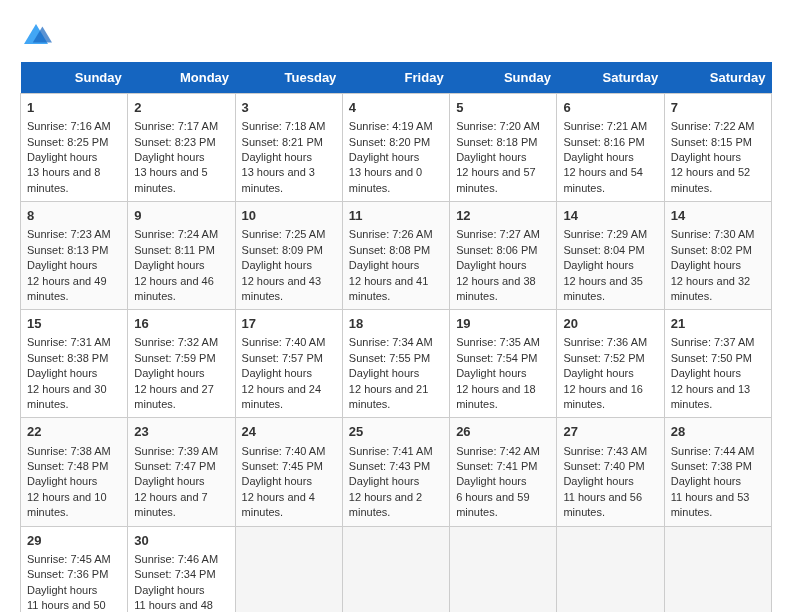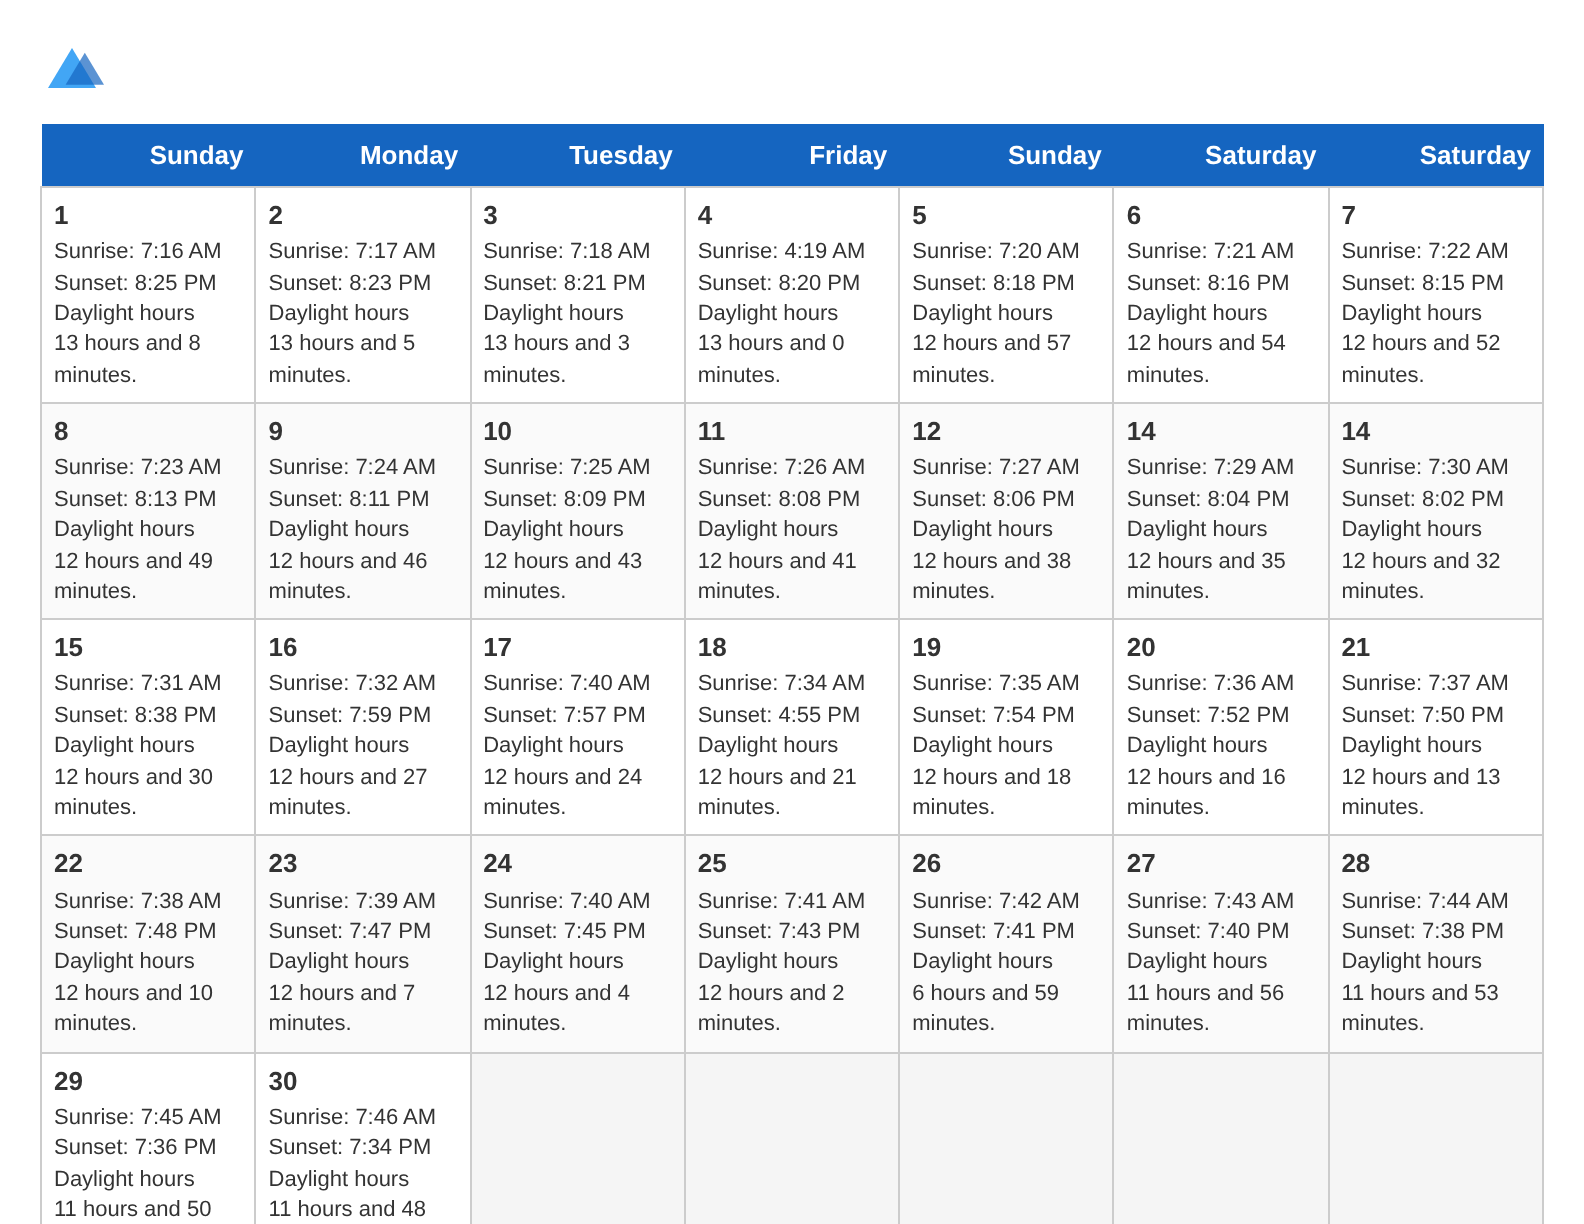--- a/index.html
+++ b/index.html
@@ -132,21 +132,21 @@
         <td><span class="day-num">10</span><span>Sunrise: 7:25 AM</span><br><span>Sunset: 8:09 PM</span><br><span>Daylight hours</span><br><span>12 hours and 43 minutes.</span></td>
         <td><span class="day-num">11</span><span>Sunrise: 7:26 AM</span><br><span>Sunset: 8:08 PM</span><br><span>Daylight hours</span><br><span>12 hours and 41 minutes.</span></td>
         <td><span class="day-num">12</span><span>Sunrise: 7:27 AM</span><br><span>Sunset: 8:06 PM</span><br><span>Daylight hours</span><br><span>12 hours and 38 minutes.</span></td>
         <td><span class="day-num">14</span><span>Sunrise: 7:29 AM</span><br><span>Sunset: 8:04 PM</span><br><span>Daylight hours</span><br><span>12 hours and 35 minutes.</span></td>
         <td><span class="day-num">14</span><span>Sunrise: 7:30 AM</span><br><span>Sunset: 8:02 PM</span><br><span>Daylight hours</span><br><span>12 hours and 32 minutes.</span></td>
       </tr>
       <tr>
         <td><span class="day-num">15</span><span>Sunrise: 7:31 AM</span><br><span>Sunset: 8:38 PM</span><br><span>Daylight hours</span><br><span>12 hours and 30 minutes.</span></td>
         <td><span class="day-num">16</span><span>Sunrise: 7:32 AM</span><br><span>Sunset: 7:59 PM</span><br><span>Daylight hours</span><br><span>12 hours and 27 minutes.</span></td>
         <td><span class="day-num">17</span><span>Sunrise: 7:40 AM</span><br><span>Sunset: 7:57 PM</span><br><span>Daylight hours</span><br><span>12 hours and 24 minutes.</span></td>
-        <td><span class="day-num">18</span><span>Sunrise: 7:34 AM</span><br><span>Sunset: 4:55 PM</span><br><span>Daylight hours</span><br><span>12 hours and 21 minutes.</span></td>
+        <td><span class="day-num">18</span><span>Sunrise: 7:34 AM</span><br><span>Sunset: 7:55 PM</span><br><span>Daylight hours</span><br><span>12 hours and 21 minutes.</span></td>
         <td><span class="day-num">19</span><span>Sunrise: 7:35 AM</span><br><span>Sunset: 7:54 PM</span><br><span>Daylight hours</span><br><span>12 hours and 18 minutes.</span></td>
         <td><span class="day-num">20</span><span>Sunrise: 7:36 AM</span><br><span>Sunset: 7:52 PM</span><br><span>Daylight hours</span><br><span>12 hours and 16 minutes.</span></td>
         <td><span class="day-num">21</span><span>Sunrise: 7:37 AM</span><br><span>Sunset: 7:50 PM</span><br><span>Daylight hours</span><br><span>12 hours and 13 minutes.</span></td>
       </tr>
       <tr>
         <td><span class="day-num">22</span><span>Sunrise: 7:38 AM</span><br><span>Sunset: 7:48 PM</span><br><span>Daylight hours</span><br><span>12 hours and 10 minutes.</span></td>
         <td><span class="day-num">23</span><span>Sunrise: 7:39 AM</span><br><span>Sunset: 7:47 PM</span><br><span>Daylight hours</span><br><span>12 hours and 7 minutes.</span></td>
         <td><span class="day-num">24</span><span>Sunrise: 7:40 AM</span><br><span>Sunset: 7:45 PM</span><br><span>Daylight hours</span><br><span>12 hours and 4 minutes.</span></td>
         <td><span class="day-num">25</span><span>Sunrise: 7:41 AM</span><br><span>Sunset: 7:43 PM</span><br><span>Daylight hours</span><br><span>12 hours and 2 minutes.</span></td>
         <td><span class="day-num">26</span><span>Sunrise: 7:42 AM</span><br><span>Sunset: 7:41 PM</span><br><span>Daylight hours</span><br><span>6 hours and 59 minutes.</span></td>

